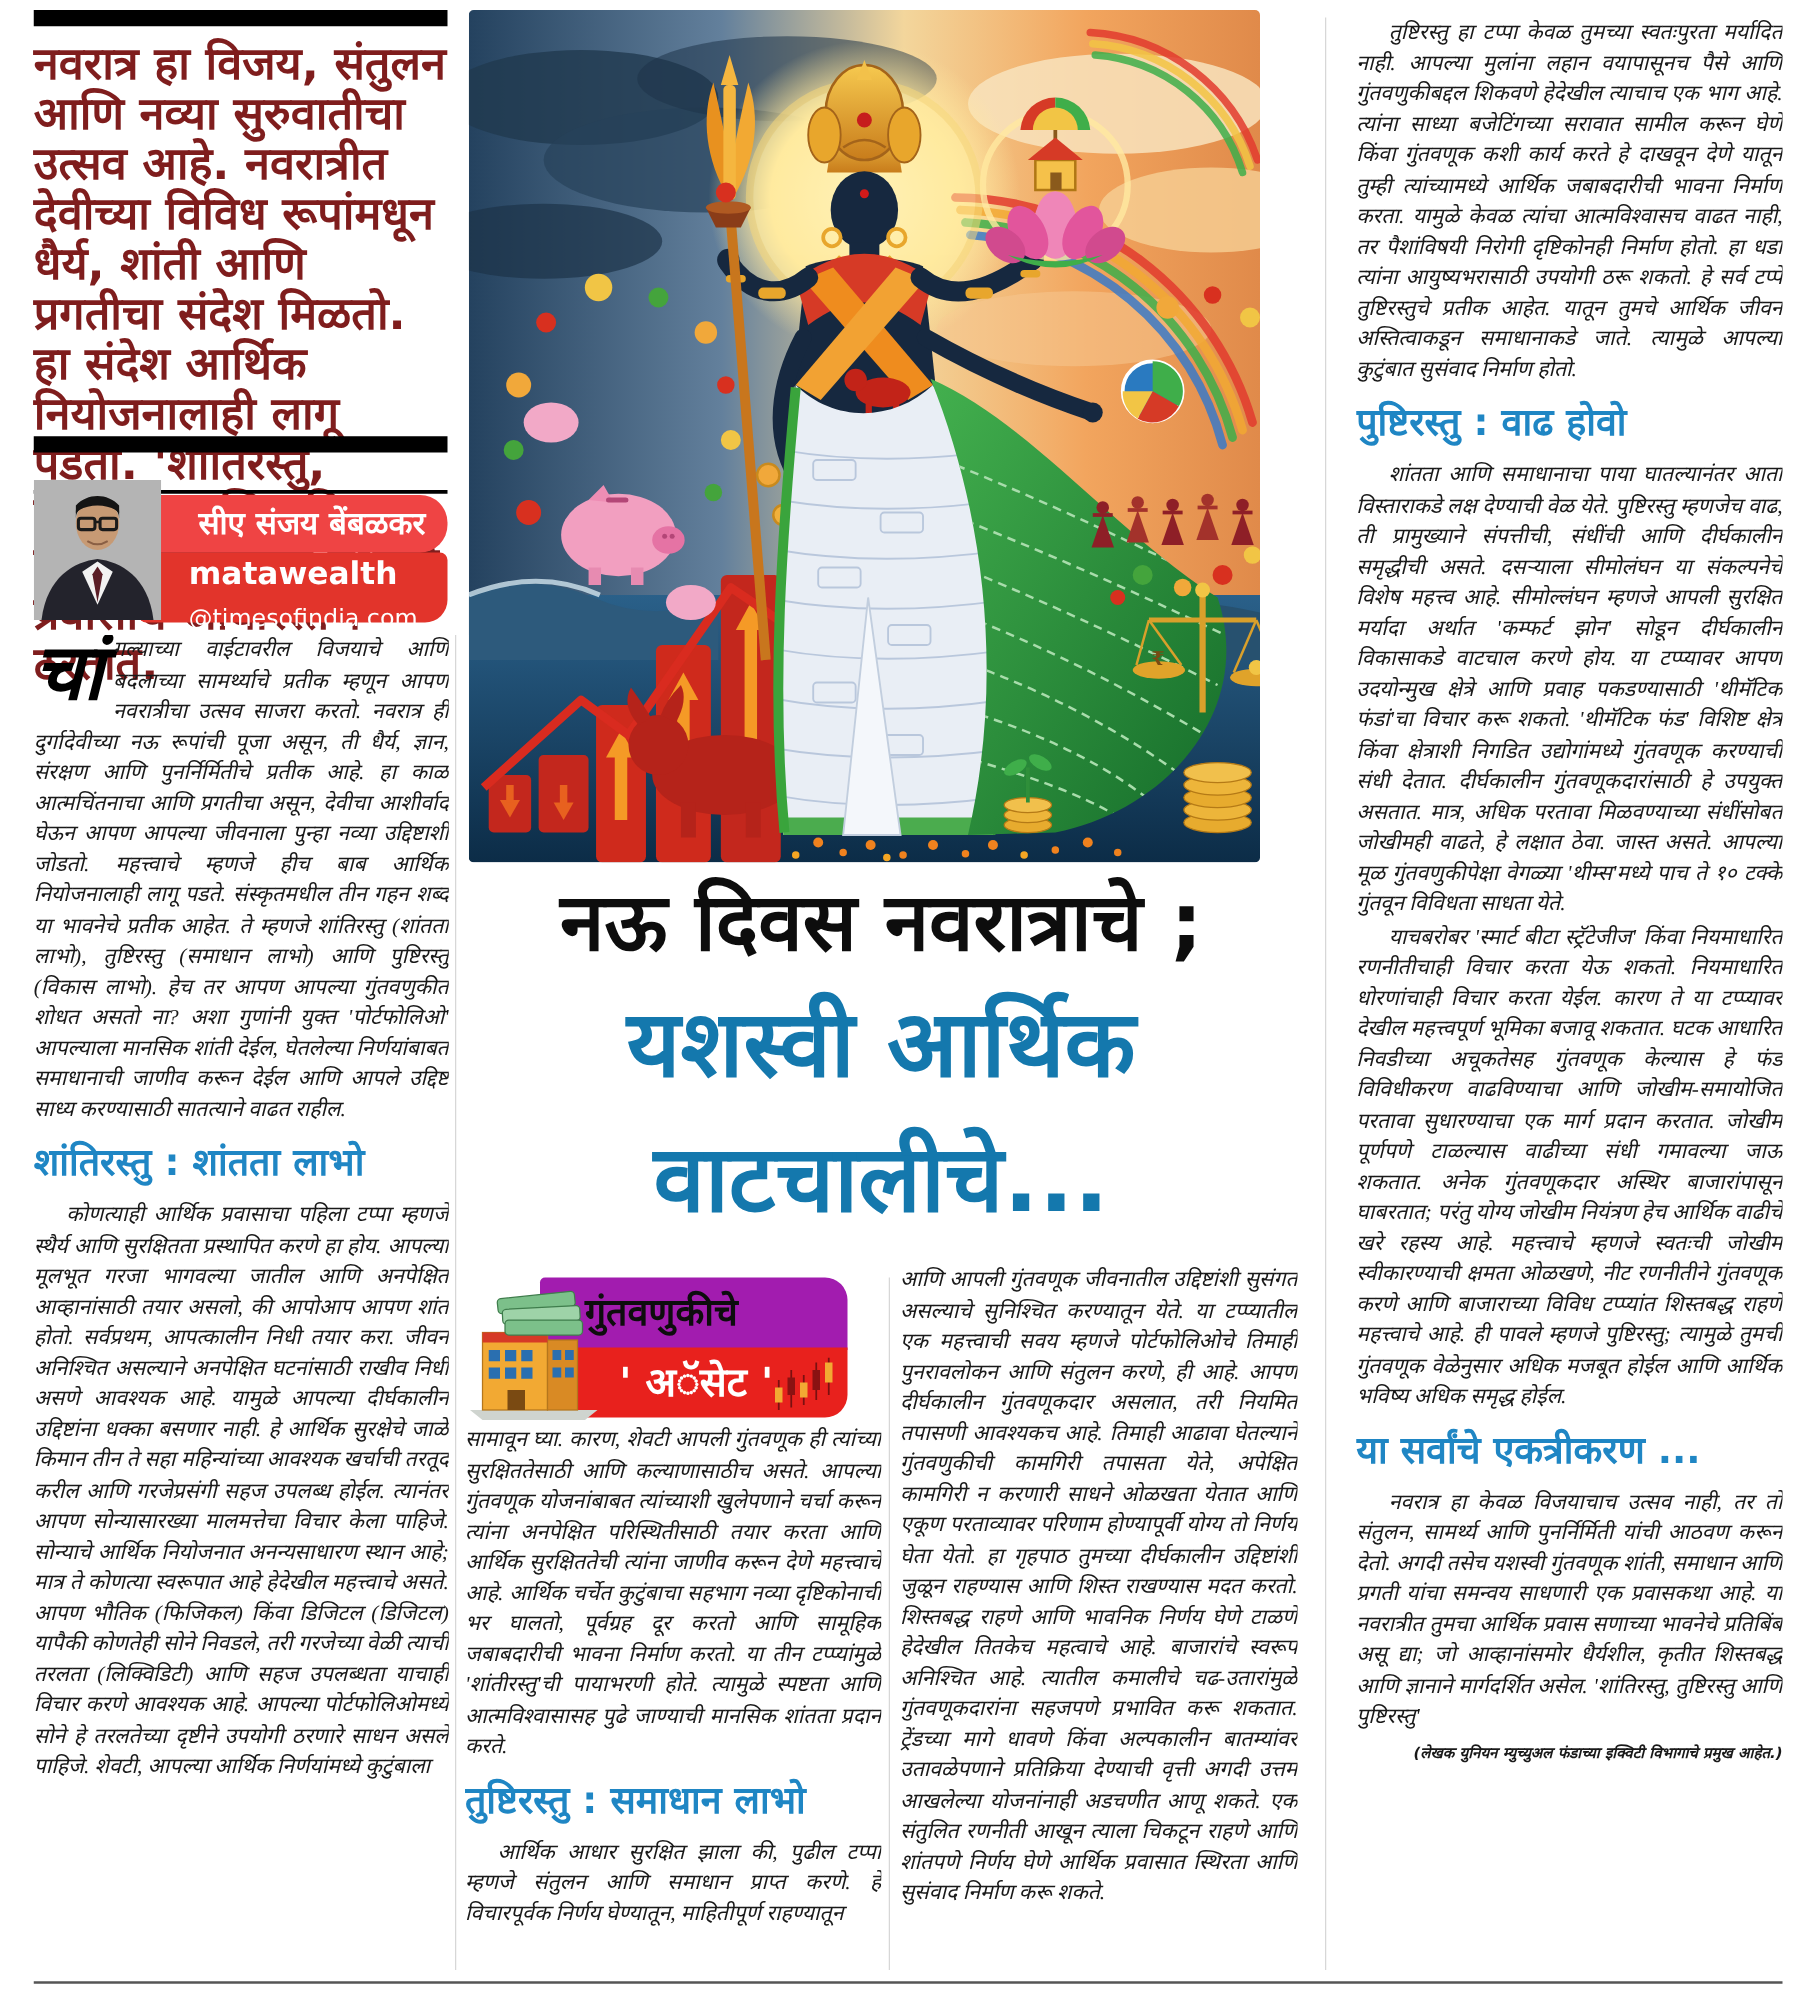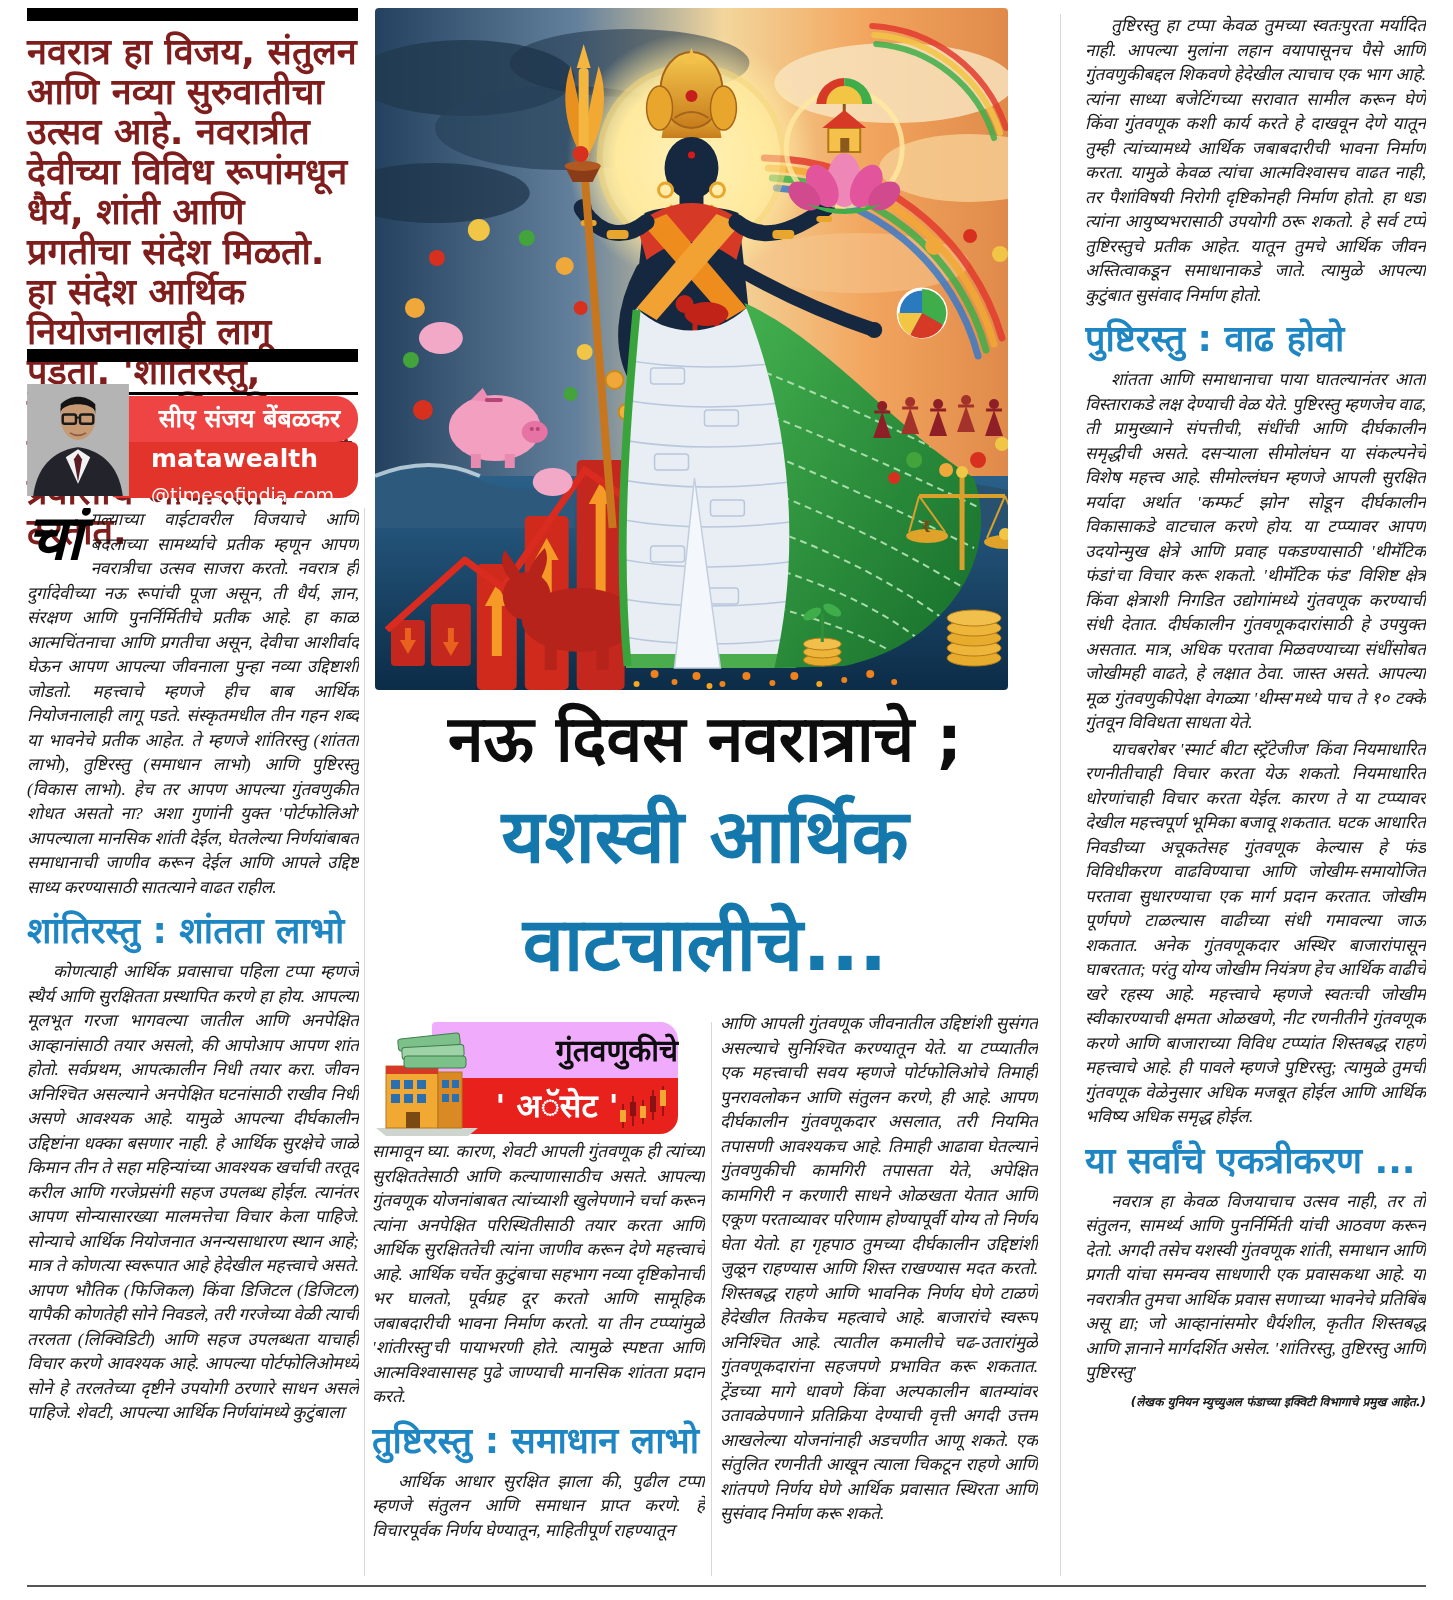--- a/index.html
+++ b/index.html
@@ -27,21 +27,21 @@
     border-radius:0 6px 18px 6px;z-index:1;color:#fff;
     font-family:"DejaVu Sans","Liberation Sans",sans-serif;padding:5px 0 0 40px;}
   .brand-pill .b1{font-weight:bold;font-size:25px;line-height:24px;}
   .brand-pill .b2{font-size:19px;line-height:23px;margin-top:13px;}
 
   
   .col{position:absolute;overflow:hidden;text-align:justify;font-size:17px;line-height:24.5px;}
   .col p{margin:0 0 2px 0;font-style:italic;}
   .col p.indent{text-indent:26px;}
   .sec-head{font-family:"DejaVu Sans","Liberation Sans",sans-serif;font-weight:bold;
-    color:#1f86c4;font-size:36px;line-height:34px;margin:14px 0 12px 0;text-align:left;}
+    color:#1f86c4;font-size:30px;line-height:34px;margin:14px 0 12px 0;text-align:left;}
   .dropcap{float:left;font-family:"DejaVu Sans","Liberation Sans",sans-serif;
     font-weight:bold;font-size:62px;line-height:52px;padding:4px 8px 0 0;color:#000;}
   .col1{left:27px;top:508px;width:332px;height:1068px;}
   .col2{left:372px;top:1140px;width:333px;height:438px;}
   .col3{left:720px;top:1012px;width:318px;height:566px;}
   .col4{left:1085px;top:14px;width:341px;height:1556px;}
   .credit{font-family:"DejaVu Sans","Liberation Sans",sans-serif;font-weight:bold;
     font-size:12px;line-height:28px;text-align:right;margin-top:8px;}
 
   
@@ -49,23 +49,23 @@
     overflow:hidden;border-radius:4px;}
 
   
   .headline{position:absolute;left:360px;top:696px;width:690px;height:322px;text-align:center;
     font-family:"DejaVu Sans","Liberation Sans",sans-serif;font-weight:bold;}
   .h-black{font-size:64px;line-height:86px;color:#0d0d0d;}
   .h-blue{font-size:74px;line-height:108px;color:#1478ad;}
 
   
   .logo{position:absolute;left:372px;top:1022px;width:306px;height:114px;}
-  .logo-yellow{position:absolute;left:60px;top:0;width:246px;height:58px;background:#f0abfc;
+  .logo-yellow{position:absolute;left:60px;top:0;width:246px;height:58px;background:#a21caf;
     border-radius:4px 18px 0 0;color:#0d0d0d;font-family:"DejaVu Sans","Liberation Sans",sans-serif;
-    font-weight:bold;font-size:30px;line-height:58px;text-align:right;padding-left:36px;}
+    font-weight:bold;font-size:30px;line-height:58px;text-align:left;padding-left:36px;}
   .logo-red{position:absolute;left:24px;top:56px;width:282px;height:56px;background:#e8211d;
     border-radius:0 0 18px 4px;color:#fff;font-family:"DejaVu Sans","Liberation Sans",sans-serif;
     font-weight:bold;font-size:32px;line-height:56px;text-align:center;padding-left:40px;}
   .logo-building{position:absolute;left:0;top:10px;width:110px;height:104px;z-index:2;}
   .logo-candles{position:absolute;right:8px;top:64px;width:52px;height:44px;z-index:3;}
 
   
   .v-rule{position:absolute;width:1px;background:#d7d7d7;}
   .bottom-rule{position:absolute;left:27px;top:1585px;width:1399px;height:2px;background:#555;}
 </style>

